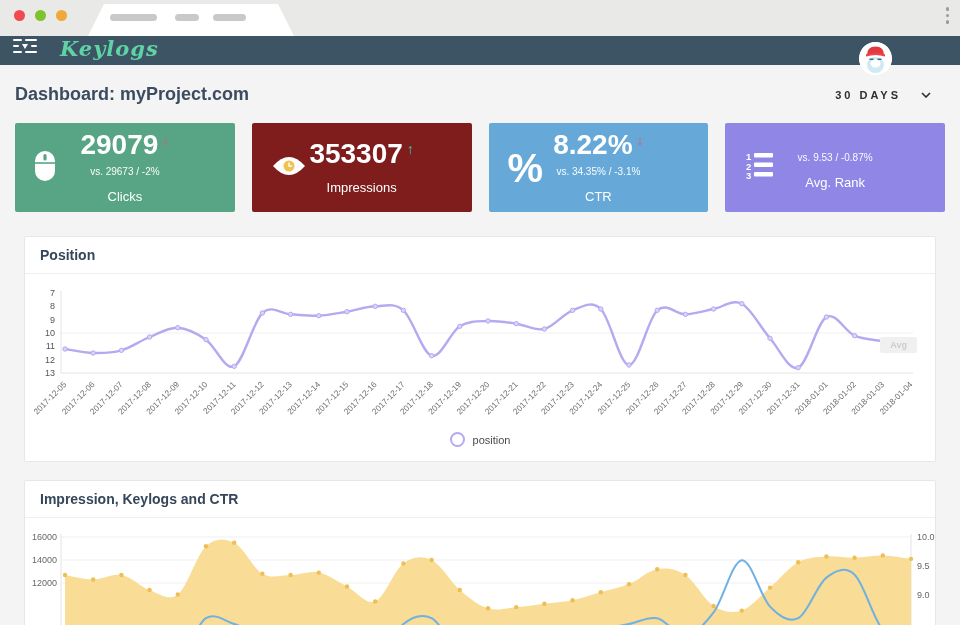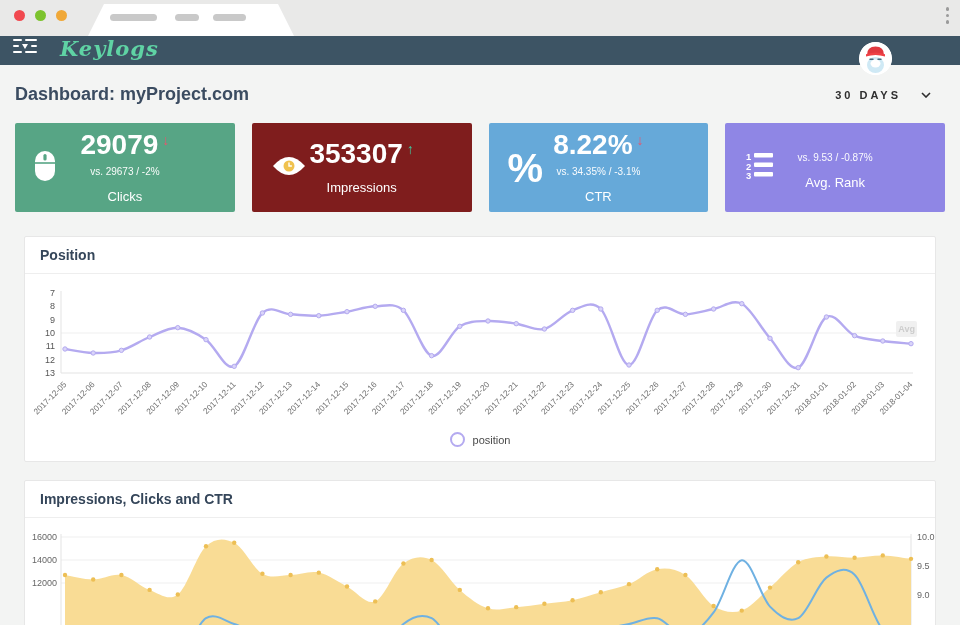--- a/index.html
+++ b/index.html
@@ -42,22 +42,22 @@
 
   
   .panel{background:#fff;border:1px solid #e7e7e7;border-radius:2px;margin:0 24px;position:relative}
   .panel-pos{margin-top:24px;padding-bottom:10px}
   .panel-metrics{margin-top:18px;height:170px}
   .panel-title{padding:10px 15px;font-size:14px;font-weight:bold;color:#35465a;border-bottom:1px solid #eeeeee}
   .chart{display:block;margin:4px 0 0 6px}
   .legend-row{display:flex;justify-content:center;align-items:center;gap:8px;padding:6px 0 4px;cursor:pointer}
   .legend-dot{width:11px;height:11px;border:2px solid #b4aaf0;border-radius:50%;background:#fff}
   .legend-label{font-size:11px;color:#4a4a4a}
-  .avg-badge{position:absolute;right:18px;top:84px;background:#f0f0f0;color:#cdcdcd;
-             font-size:9px;font-weight:bold;padding:3px 2px;border-radius:2px}
+  .avg-badge{position:absolute;right:18px;top:100px;background:#f0f0f0;color:#cdcdcd;
+             font-size:9px;font-weight:bold;padding:3px 10px;border-radius:2px}
 </style>
 </head>
 <body>
 
 <div class="chrome">
   <span class="light" id="light0" style="left: 14px; background: rgb(241, 73, 79);"></span>
   <span class="light" id="light1" style="left: 35px; background: rgb(124, 195, 45);"></span>
   <span class="light" id="light2" style="left: 56px; background: rgb(240, 168, 56);"></span>
   <div class="tab">
     <span class="tab-bar" style="left:22px;width:47px"></span>
@@ -247,21 +247,21 @@
       <circle cx="880" cy="65.6654" r="2.2" fill="#d9d4f9" stroke="#b4aaf0" stroke-width="1"></circle>
     </svg>
   <span class="avg-badge">Avg</span>
   <div class="legend-row">
     <span class="legend-dot" style="border-color: rgb(180, 170, 240);"></span>
     <span class="legend-label">position</span>
   </div>
 </div>
 
 <div class="panel panel-metrics">
-  <div class="panel-title">Impressions, Clicks and CTR</div>
+  <div class="panel-title">Impression, Keylogs and CTR</div>
   <svg class="chart" width="915" height="150" viewBox="0 0 915 150">
       <line x1="30" y1="15" x2="880" y2="15" stroke="#efefef" stroke-width="1"></line>
       <text x="26" y="18" text-anchor="end" font-size="9" fill="#666666">16000</text>
       <line x1="30" y1="38" x2="880" y2="38" stroke="#efefef" stroke-width="1"></line>
       <text x="26" y="41" text-anchor="end" font-size="9" fill="#666666">14000</text>
       <line x1="30" y1="61" x2="880" y2="61" stroke="#efefef" stroke-width="1"></line>
       <text x="26" y="64" text-anchor="end" font-size="9" fill="#666666">12000</text>
       <line x1="30" y1="12" x2="30" y2="150" stroke="#e3e3e3" stroke-width="1"></line>
       <line x1="880" y1="12" x2="880" y2="150" stroke="#e3e3e3" stroke-width="1"></line>
       <text x="886" y="18" text-anchor="start" font-size="9" fill="#666666">10.0</text>

